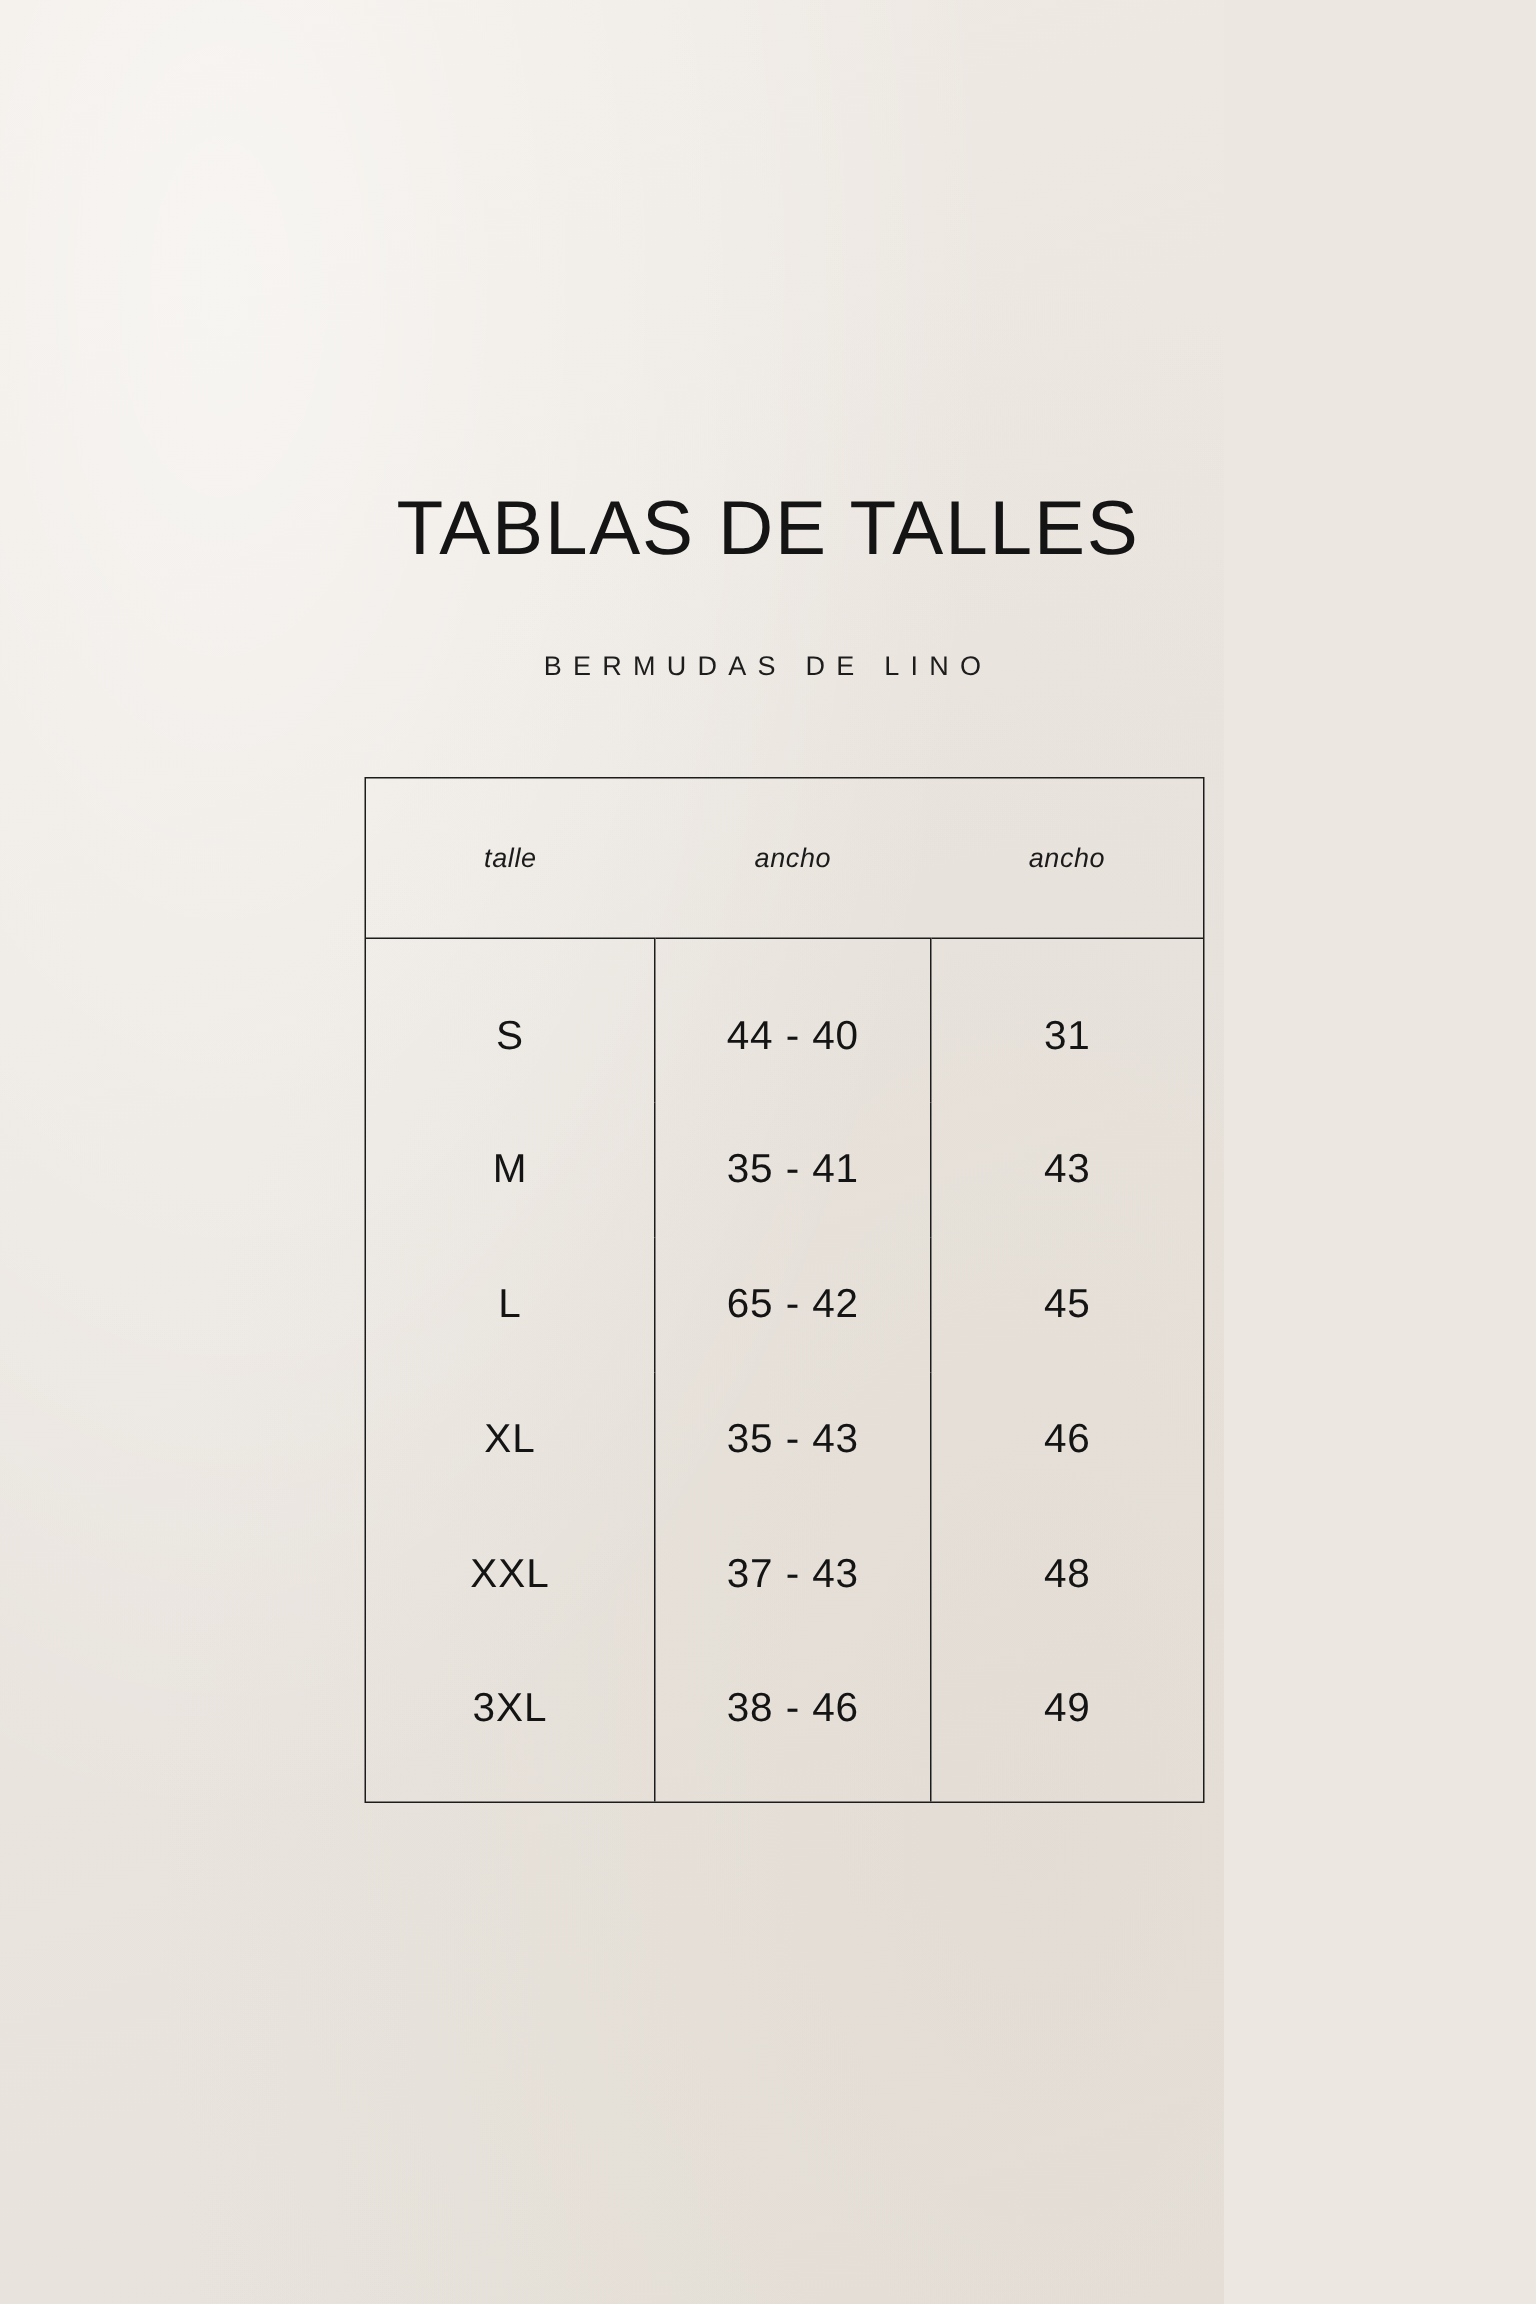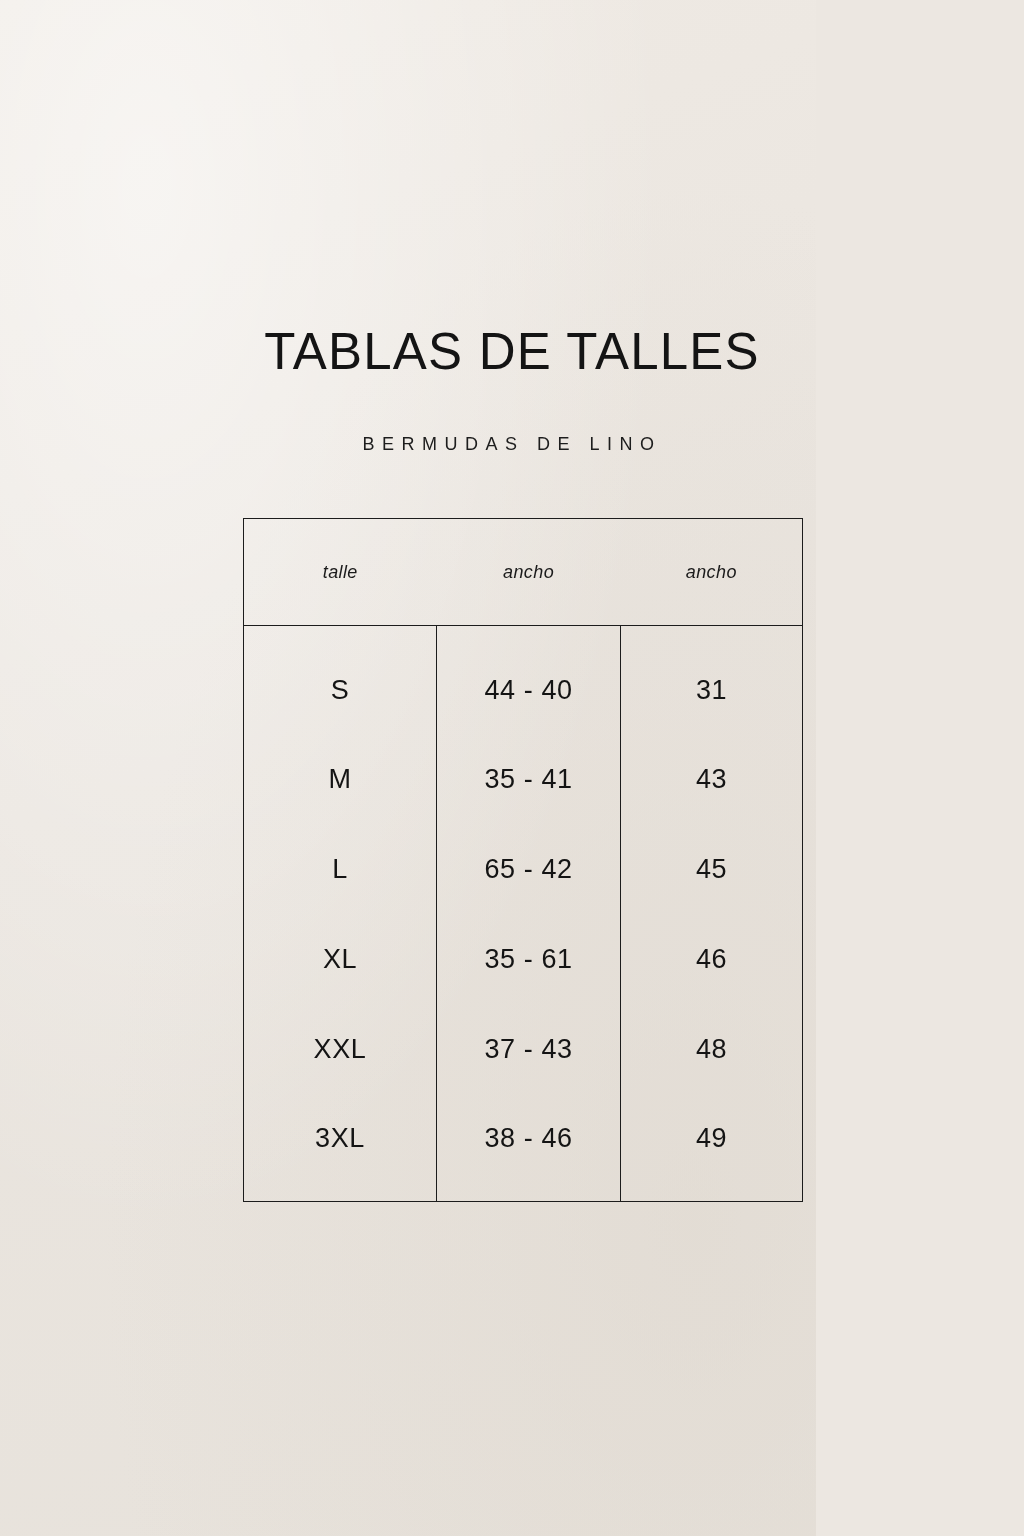--- a/index.html
+++ b/index.html
@@ -143,21 +143,21 @@
           <td>35 - 41</td>
           <td>43</td>
         </tr>
         <tr>
           <td>L</td>
           <td>65 - 42</td>
           <td>45</td>
         </tr>
         <tr>
           <td>XL</td>
-          <td>35 - 61</td>
+          <td>35 - 43</td>
           <td>46</td>
         </tr>
         <tr>
           <td>XXL</td>
           <td>37 - 43</td>
           <td>48</td>
         </tr>
         <tr>
           <td>3XL</td>
           <td>38 - 46</td>

